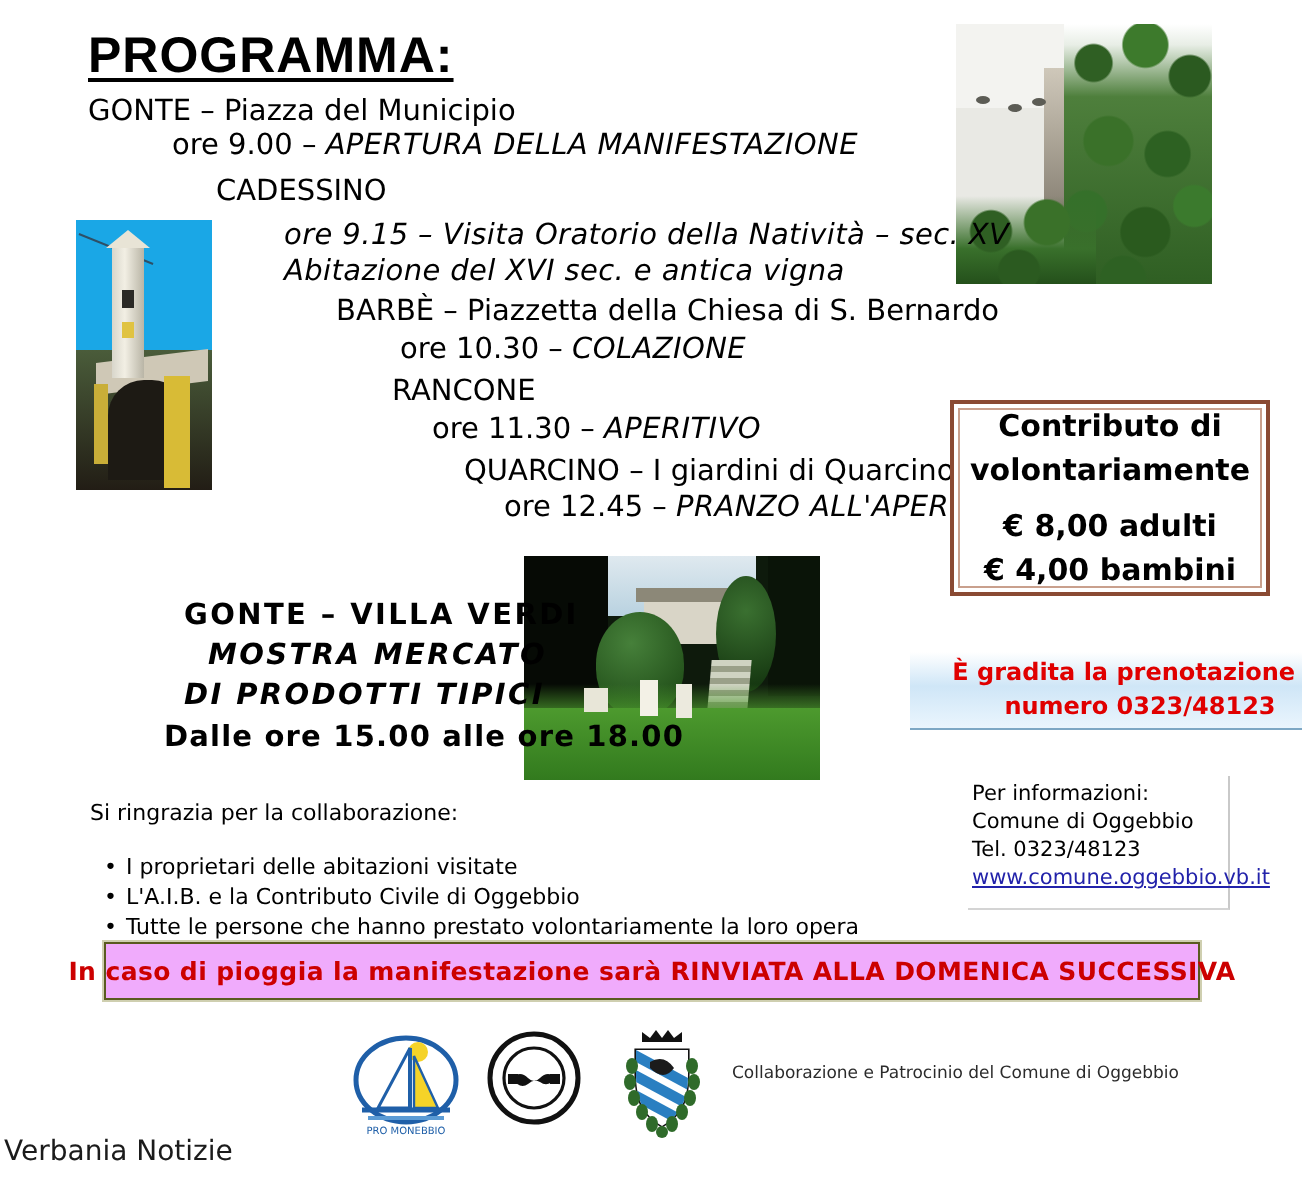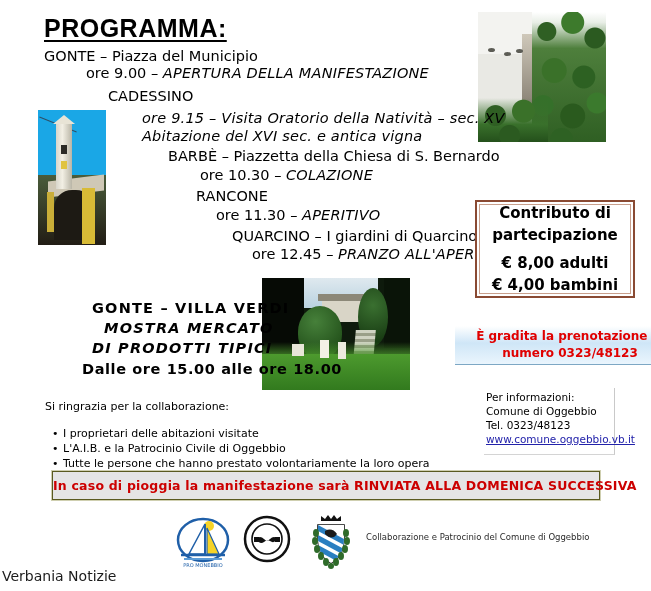--- a/index.html
+++ b/index.html
@@ -145,23 +145,23 @@
   #info{
     position:absolute;left:484px;top:388px;width:124px;height:62px;
     border-right:1px solid #c9c9c9;border-bottom:1px solid #d4d4d4;
     font-size:10.5px;line-height:14px;background:#fff;padding:2px 4px 2px 2px;
   }
   #info a{color:#2222aa;text-decoration:underline;}
 
   
   #banner{
     position:absolute;left:52px;top:471px;width:546px;height:27px;
-    background:#e5e5e5;border:1px solid #5a5a20;
+    background:#f0abfc;border:1px solid #5a5a20;
     box-shadow:0 0 0 1px #cfcfb0;
-    display:flex;align-items:center;justify-content:flex-start;
+    display:flex;align-items:center;justify-content:center;
   }
   #banner div{color:#cc0000;font-size:12.5px;font-weight:bold;letter-spacing:.2px;white-space:nowrap;}
 
   
   .logo{position:absolute;}
   #logo-proloco{left:175px;top:514px;width:56px;height:56px;}
   #logo-seal{left:243px;top:515px;width:48px;height:48px;}
   #logo-crest{left:307px;top:511px;width:48px;height:58px;}
   #collab{position:absolute;left:366px;top:532px;font-size:8.5px;color:#2b2b2b;white-space:nowrap;}
 
@@ -255,28 +255,28 @@
 
   <div class="vv" id="v1">GONTE – VILLA VERDI</div>
   <div class="vv" id="v2">MOSTRA MERCATO</div>
   <div class="vv" id="v3">DI PRODOTTI TIPICI</div>
   <div class="vv" id="v4">Dalle ore 15.00 alle ore 18.00</div>
 
   <div id="thanks">
     <p class="hd">Si ringrazia per la collaborazione:</p>
     <ul>
       <li>I proprietari delle abitazioni visitate</li>
-      <li>L'A.I.B. e la Patrocinio Civile di Oggebbio</li>
+      <li>L'A.I.B. e la Contributo Civile di Oggebbio</li>
       <li>Tutte le persone che hanno prestato volontariamente la loro opera</li>
     </ul>
   </div>
 
   <div id="contributo">
     <div>Contributo di</div>
-    <div>partecipazione</div>
+    <div>volontariamente</div>
     <div style="height:6px"></div>
     <div>€ 8,00 adulti</div>
     <div>€ 4,00 bambini</div>
   </div>
 
   <div id="prenota">
     <div>È gradita la prenotazione al</div>
     <div>numero 0323/48123</div>
   </div>
 

